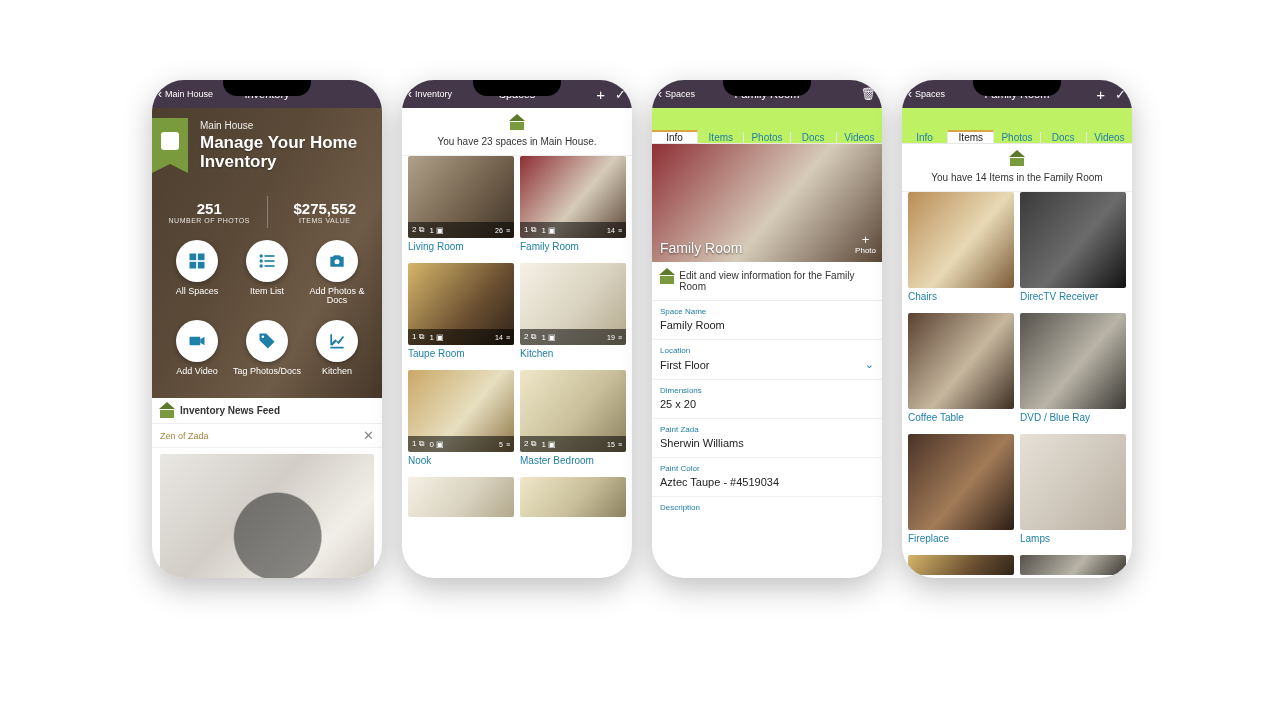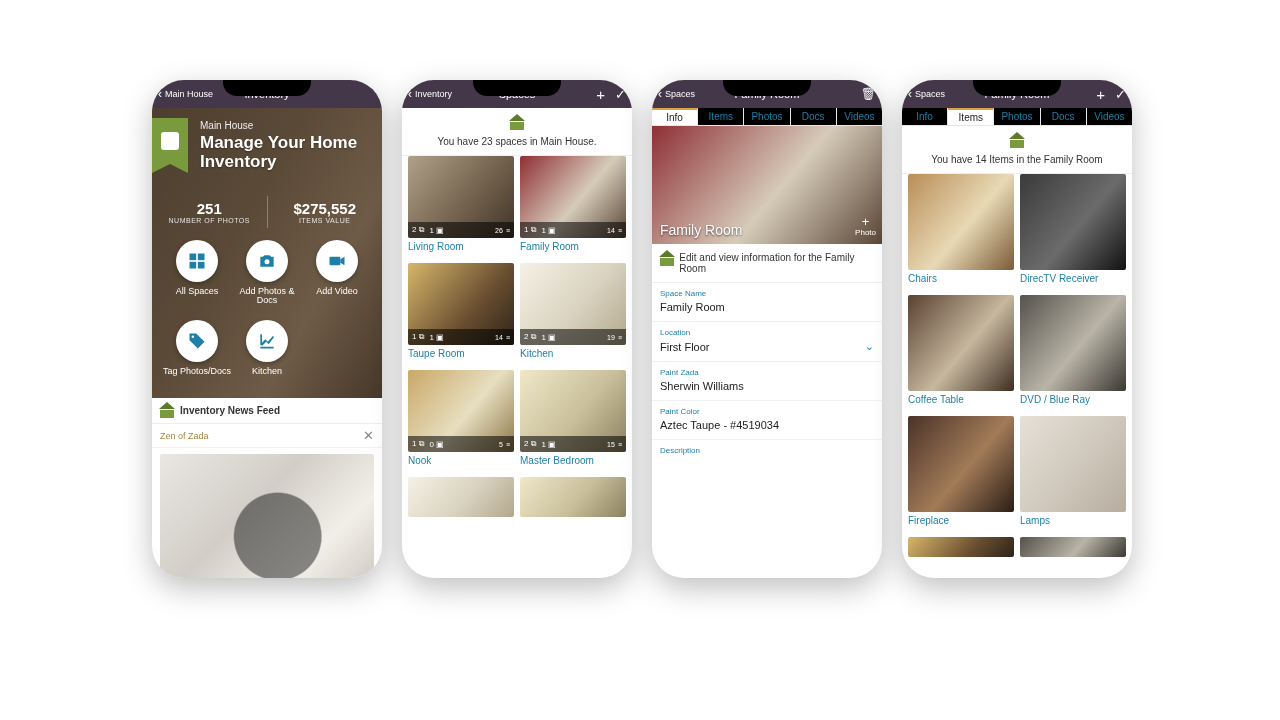--- a/index.html
+++ b/index.html
@@ -29,21 +29,21 @@
   }
   .navbar {
     background:#443749; color:#fff; height:28px;
     display:flex; align-items:center; justify-content:center;
     position:relative; font-size:10px; flex-shrink:0;
   }
   .nav-left { position:absolute; left:6px; display:flex; align-items:center; gap:3px; font-size:9px; }
   .nav-right { position:absolute; right:6px; display:flex; align-items:center; gap:10px; }
   .chev { font-size:12px; line-height:1; }
   .nav-title { font-size:11px; }
-  .tabs { display:flex; height:18px; border-bottom:1px solid #e6e6e6; background:#000000; flex-shrink:0;}
+  .tabs { display:flex; height:36px; border-bottom:1px solid #e6e6e6; background:#bef264; flex-shrink:0;align-items:flex-end;}
   .tab { flex:1; display:flex; align-items:center; justify-content:center;
          font-size:10px; color:#1e7fa7; border-right:1px solid #e6e6e6; cursor:pointer;}
   .tab:last-child { border-right:none; }
   .tab.active { color:#222; border-top:2px solid #d9a441; background:#fff; }
   .content { flex:1; overflow:hidden; position:relative; }
   
   .hero {
     height: 290px;
     background: linear-gradient(rgba(50,40,30,.55),rgba(50,40,30,.55)),
                 linear-gradient(120deg,#6e5a44 0%,#8c7357 40%,#b89a79 70%,#5e4a37 100%);
@@ -179,20 +179,33 @@
                   <rect x="13" y="3" width="8" height="8"></rect>
                   <rect x="3" y="13" width="8" height="8"></rect>
                   <rect x="13" y="13" width="8" height="8"></rect>
                 </svg>
               </div>
             <div class="glabel">All Spaces</div>
           </div>
           <div class="gbtn">
             <div class="gcircle">
                 <svg viewBox="0 0 24 24">
+                  <circle cx="5" cy="6" r="2"></circle>
+                  <rect x="9" y="5" width="12" height="2"></rect>
+                  <circle cx="5" cy="12" r="2"></circle>
+                  <rect x="9" y="11" width="12" height="2"></rect>
+                  <circle cx="5" cy="18" r="2"></circle>
+                  <rect x="9" y="17" width="12" height="2"></rect>
+                </svg>
+              </div>
+            <div class="glabel">Item List</div>
+          </div>
+          <div class="gbtn">
+            <div class="gcircle">
+                <svg viewBox="0 0 24 24">
                   <path d="M4 7h3l2-2h6l2 2h3v12H4z"></path>
                   <circle cx="12" cy="13" r="3" fill="#fff"></circle>
                 </svg>
               </div>
             <div class="glabel">Add Photos &amp; Docs</div>
           </div>
           <div class="gbtn">
             <div class="gcircle">
                 <svg viewBox="0 0 24 24">
                   <rect x="3" y="7" width="13" height="10" rx="1"></rect>
@@ -376,20 +389,26 @@
             <span>Family Room</span>
           </div>
       </div>
       <div class="field">
         <div class="flabel">Location</div>
         <div class="fvalue sel">
             <span>First Floor</span>
           </div>
       </div>
       <div class="field">
+        <div class="flabel">Dimensions</div>
+        <div class="fvalue">
+            <span>25 x 20</span>
+          </div>
+      </div>
+      <div class="field">
         <div class="flabel">Paint Zada</div>
         <div class="fvalue">
             <span>Sherwin Williams</span>
           </div>
       </div>
       <div class="field">
         <div class="flabel">Paint Color</div>
         <div class="fvalue">
             <span>Aztec Taupe - #4519034</span>
           </div>

